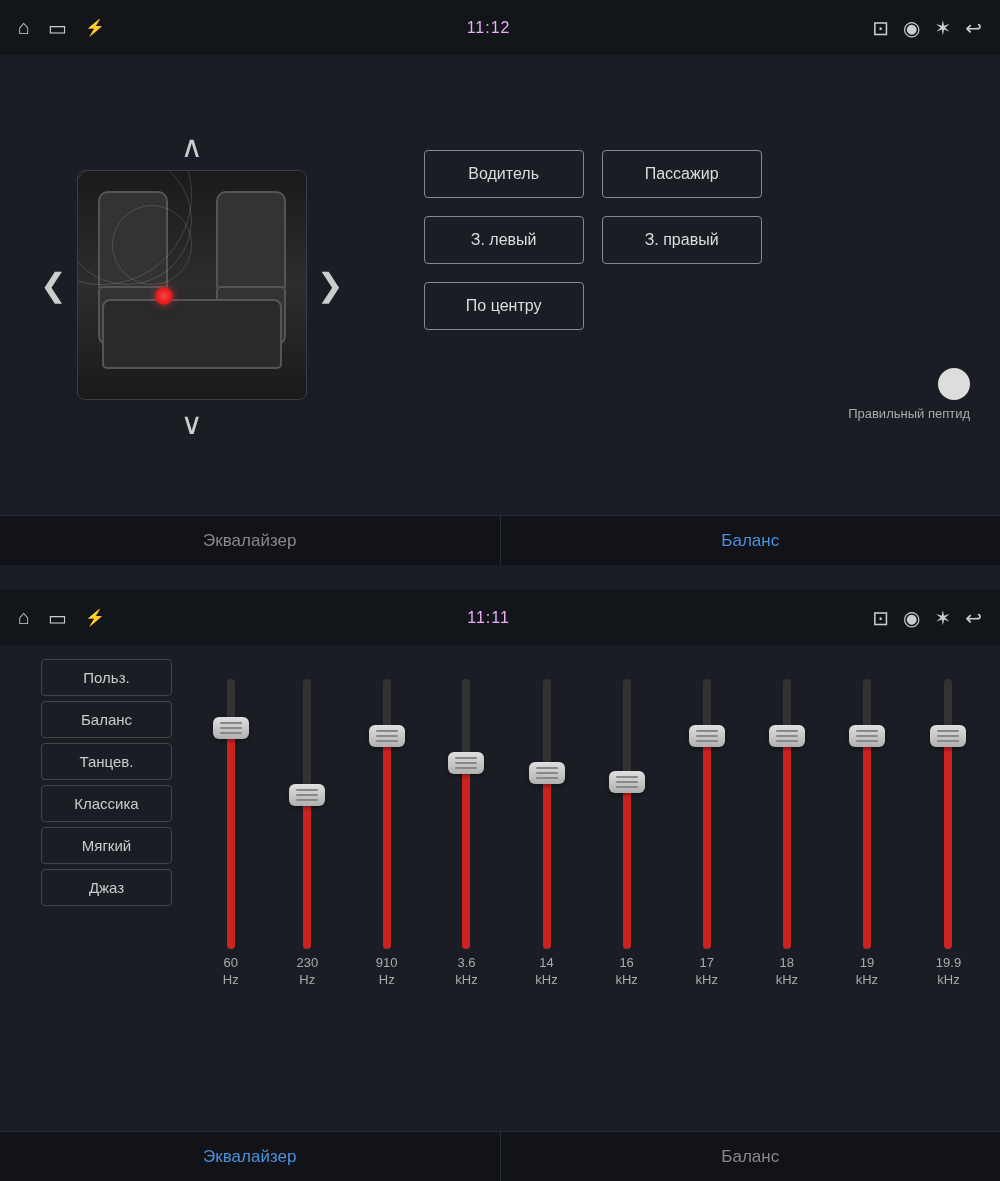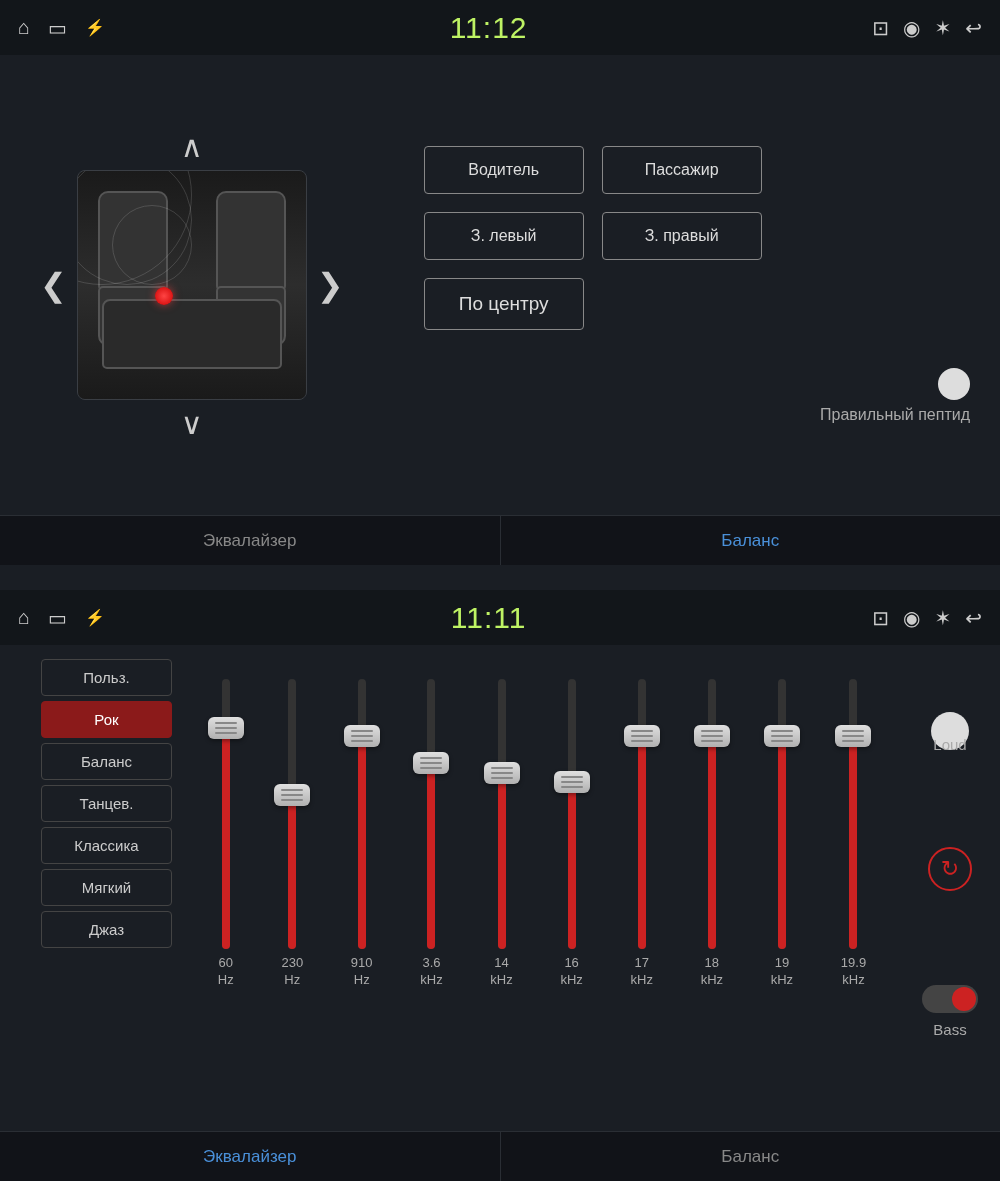--- a/index.html
+++ b/index.html
@@ -29,24 +29,24 @@
       justify-content: space-between;
       padding: 0 18px;
       background: #12161a;
     }
     .status-bar-left {
       display: flex;
       align-items: center;
       gap: 18px;
     }
     .status-bar-center {
-      font-size: 30px;
+      font-size: 16px;
       font-weight: 400;
       letter-spacing: 1px;
-      color: #bef264;
+      color: #f0abfc;
     }
     .status-bar-right {
       display: flex;
       align-items: center;
       gap: 14px;
     }
     .icon-btn {
       color: #ccc;
       font-size: 20px;
       cursor: pointer;
@@ -203,21 +203,21 @@
       border-radius: 4px;
       cursor: pointer;
       min-width: 160px;
       text-align: center;
     }
 
     .center-btn {
       border: 1.5px solid #888;
       background: transparent;
       color: #ddd;
-      font-size: 19px;
+      font-size: 16px;
       padding: 14px 28px;
       border-radius: 4px;
       cursor: pointer;
       min-width: 160px;
     }
 
     .toggle-area {
       display: flex;
       flex-direction: column;
       align-items: flex-end;
@@ -227,21 +227,21 @@
 
     .toggle-circle {
       width: 32px;
       height: 32px;
       background: #ddd;
       border-radius: 50%;
       cursor: pointer;
     }
 
     .toggle-label {
-      font-size: 16px;
+      font-size: 13px;
       color: #aaa;
       text-align: right;
     }
 
     
     .tab-bar {
       width: 100%;
       height: 50px;
       display: flex;
       background: #111318;
@@ -554,21 +554,20 @@
       <span class="icon-btn">◉</span>
       <span class="icon-btn">✶</span>
       <span class="icon-btn">↩</span>
     </div>
   </div>
 
   <div class="eq-content">
 
     <div class="eq-sidebar" id="eq-sidebar">
         <button class="preset-btn">Польз.</button>
-        <button class="preset-btn active-preset">Рок</button>
         <button class="preset-btn">Баланс</button>
         <button class="preset-btn">Танцев.</button>
         <button class="preset-btn">Классика</button>
         <button class="preset-btn">Мягкий</button>
         <button class="preset-btn">Джаз</button>
       </div>
 
     <div class="eq-sliders-area">
       <div class="sliders-container" id="sliders-container">
           <div class="slider-col">
@@ -677,33 +676,20 @@
           <div class="thumb-line"></div>
           <div class="thumb-line"></div>
           <div class="thumb-line"></div>
         </div>
       </div>
       <div class="freq-label">19.9<br>kHz</div>
     </div>
         </div>
     </div>
 
-    <div class="eq-right-controls">
-      <div style="display:flex;flex-direction:column;align-items:center;gap:6px;">
-        <div class="loud-circle"></div>
-        <span class="loud-label">Loud</span>
-      </div>
-      <button class="reset-btn">↻</button>
-      <div class="bass-toggle">
-        <div class="toggle-switch">
-          <div class="toggle-knob"></div>
-        </div>
-        <span class="bass-label">Bass</span>
-      </div>
-    </div>
 
   </div>
 
   <div class="bottom-tab-bar">
     <div class="tab-item active">Эквалайзер</div>
     <div class="tab-item">Баланс</div>
   </div>
 
 </div>
 

